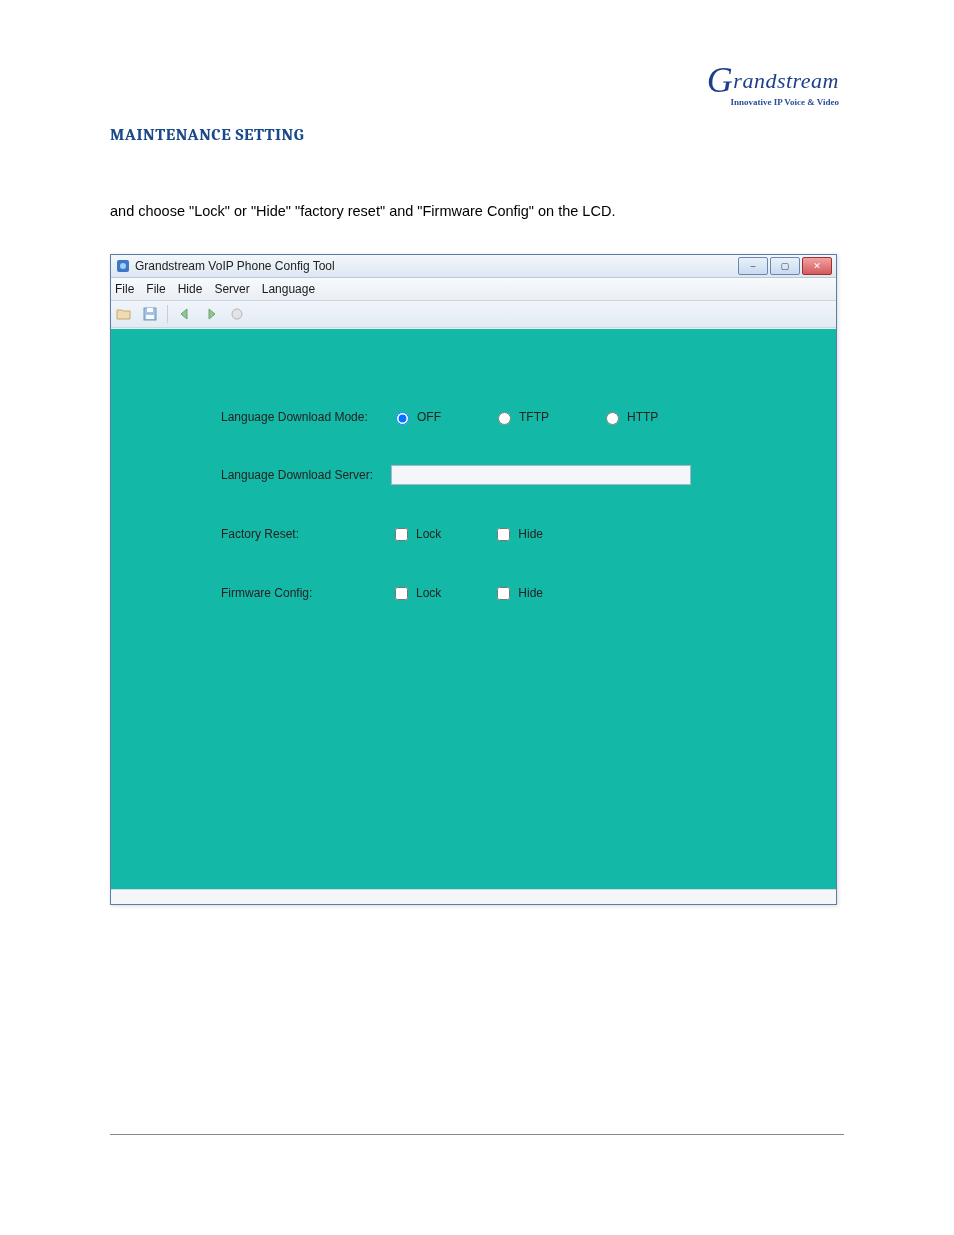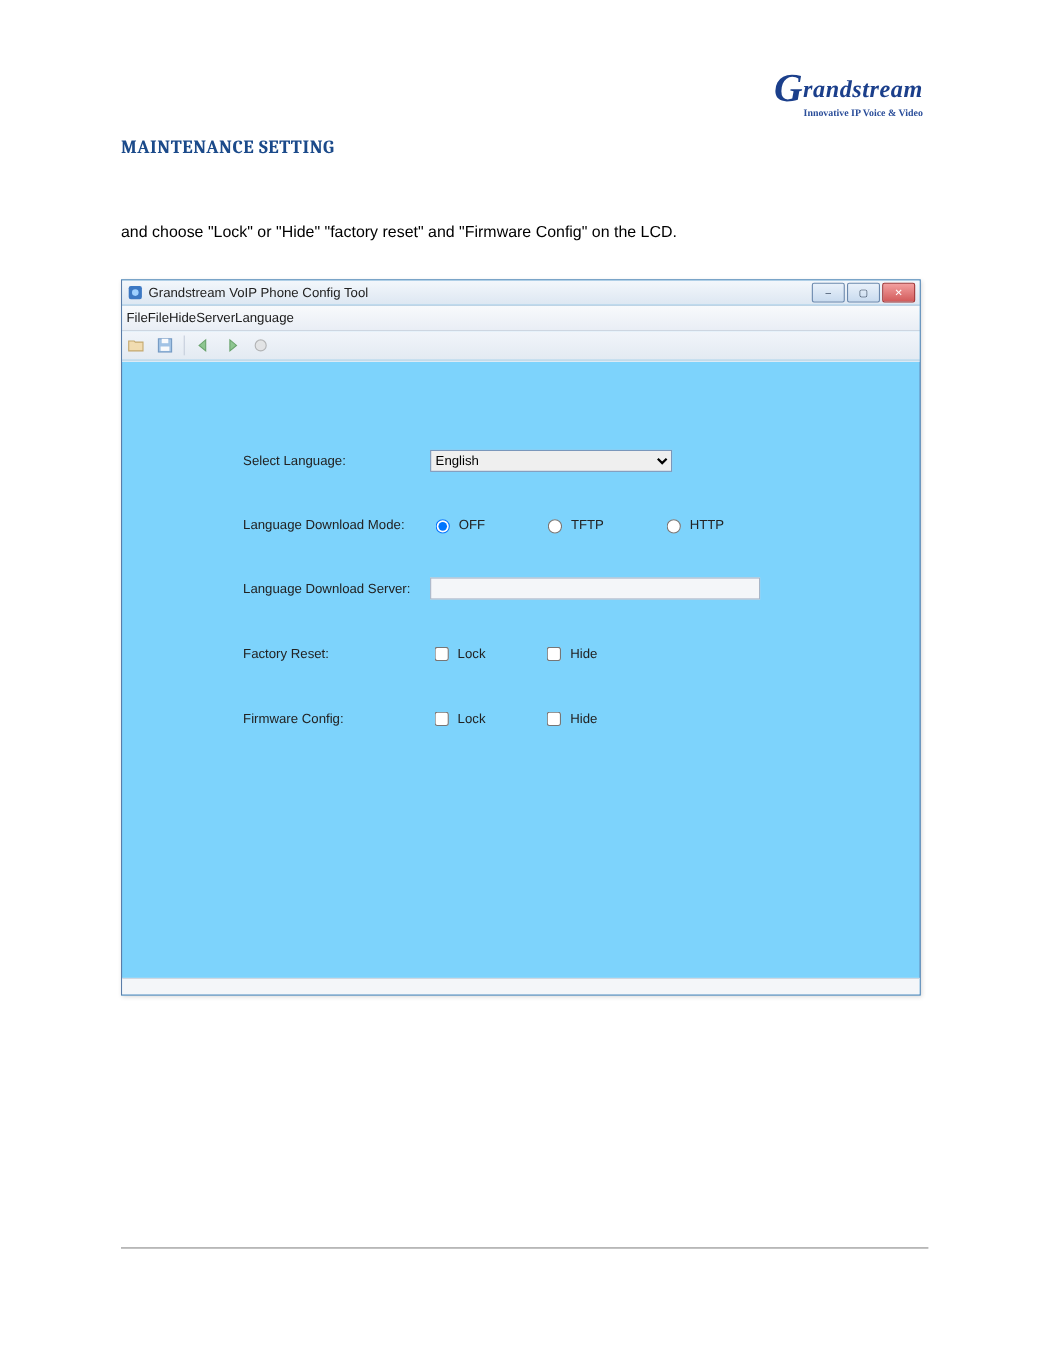--- a/index.html
+++ b/index.html
@@ -21,21 +21,21 @@
     position: absolute;
     top: 55px;
     right: 115px;
     text-align: right;
     color: #1b3f8b;
     font-family: Georgia, serif;
   }
   .logo .main {
     font-size: 22px;
     font-style: italic;
-    font-weight: bold;
+    font-weight: normal;
     letter-spacing: 0.5px;
   }
   .logo .main .big-g {
     font-size: 36px;
     display: inline-block;
     transform: translateY(4px);
     font-style: italic;
     font-family: "Brush Script MT", cursive;
   }
   .logo .tag {
@@ -60,21 +60,21 @@
     line-height: 1.7;
     color: #000;
     text-align: justify;
   }
   
   .win {
     margin-top: 30px;
     width: 725px;
     border: 1px solid #5a7ca8;
     box-shadow: 1px 1px 4px rgba(0,0,0,0.15);
-    background: #7dd3fc;
+    background: #14b8a6;
   }
   .titlebar {
     height: 22px;
     background: linear-gradient(to bottom, #f3f7fb 0%, #dde7f2 100%);
     border-bottom: 1px solid #bcc9da;
     display: flex;
     align-items: center;
     padding: 0 4px;
     font-size: 12px;
   }
@@ -113,20 +113,21 @@
     border-color: #a03030;
   }
   .menubar {
     height: 22px;
     background: linear-gradient(to bottom,#f8fafc,#e9eef5);
     border-bottom: 1px solid #cdd6e1;
     display: flex;
     align-items: center;
     padding: 0 4px;
     font-size: 12px;
+    gap: 12px;
   }
   .menubar span {
     color: #1a1a1a;
   }
   .toolbar {
     height: 26px;
     background: linear-gradient(to bottom,#f1f5fa,#e3eaf2);
     border-bottom: 1px solid #cdd6e1;
     display: flex;
     align-items: center;
@@ -287,26 +288,20 @@
       <span class="tb-icon">
         <svg width="16" height="16" viewBox="0 0 16 16">
             <circle cx="8" cy="8" r="5" fill="#e0e0e0" stroke="#a0a0a0"></circle>
           </svg>
       </span>
     </div>
 
 
     <div class="pane">
 
-      <div class="row">
-        <div class="label">Select Language:</div>
-        <select class="sel">
-          <option>English</option>
-        </select>
-      </div>
 
       <div class="row">
         <div class="label">Language Download Mode:</div>
         <div class="opts">
           <label class="opt">
             <input type="radio" name="dlmode" checked="" style="">
             <span>OFF</span>
           </label>
           <label class="opt">
             <input type="radio" name="dlmode" style="">

